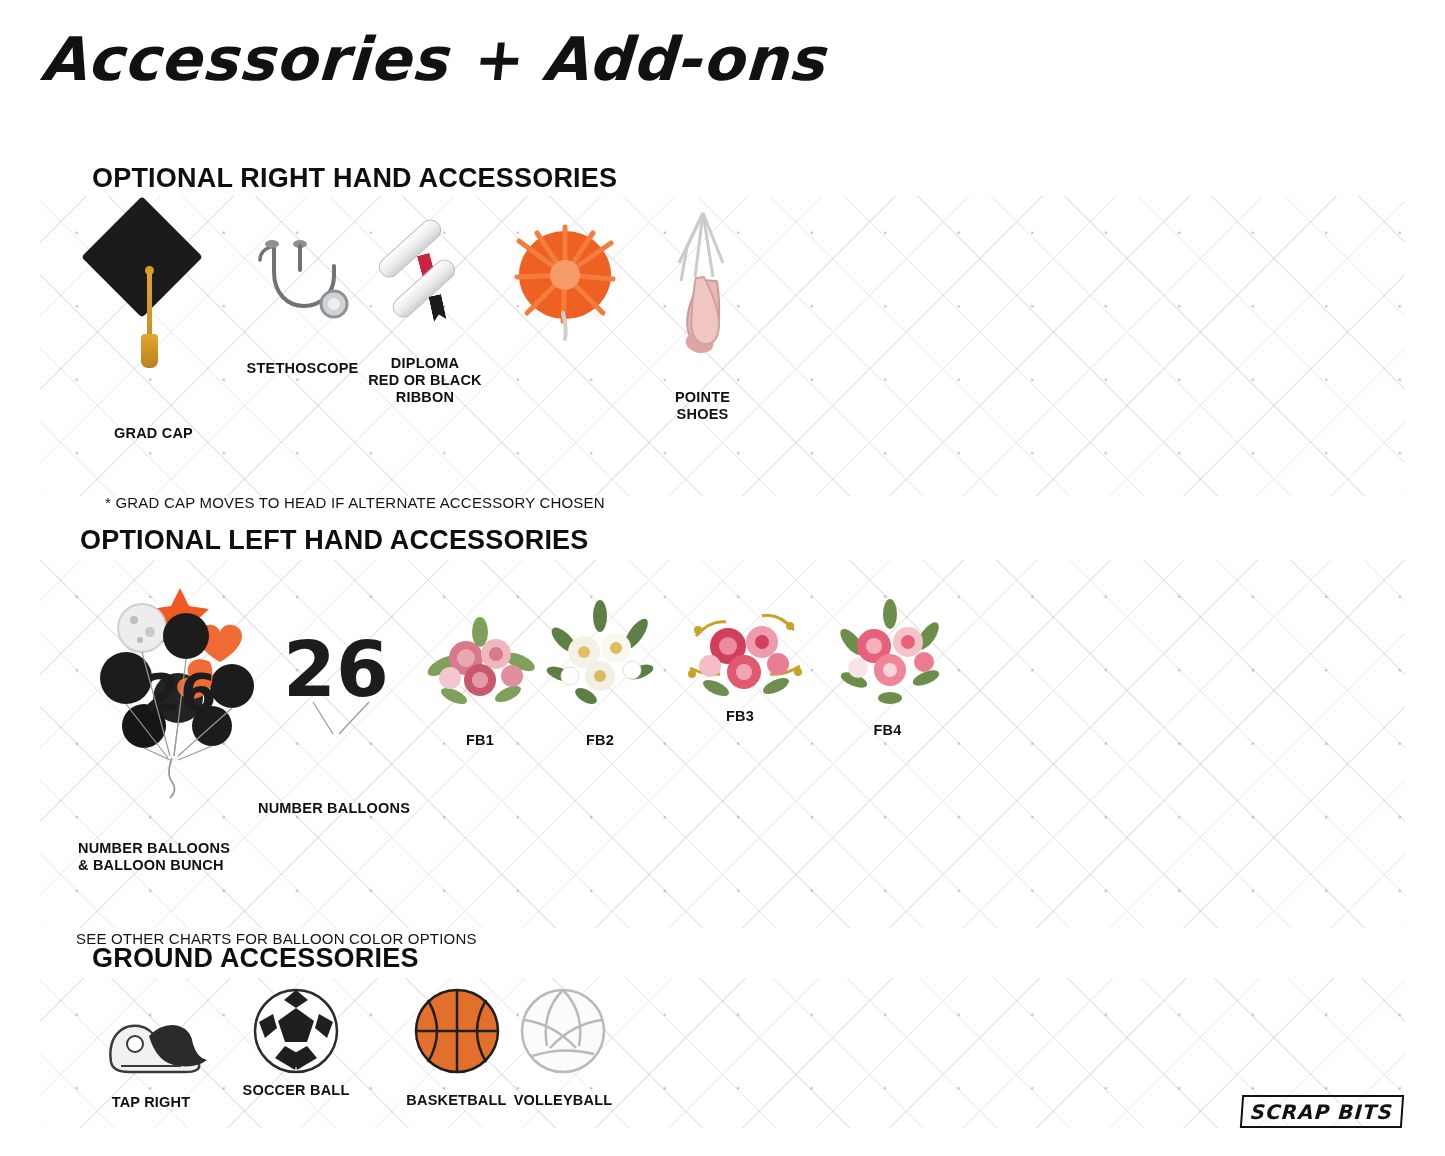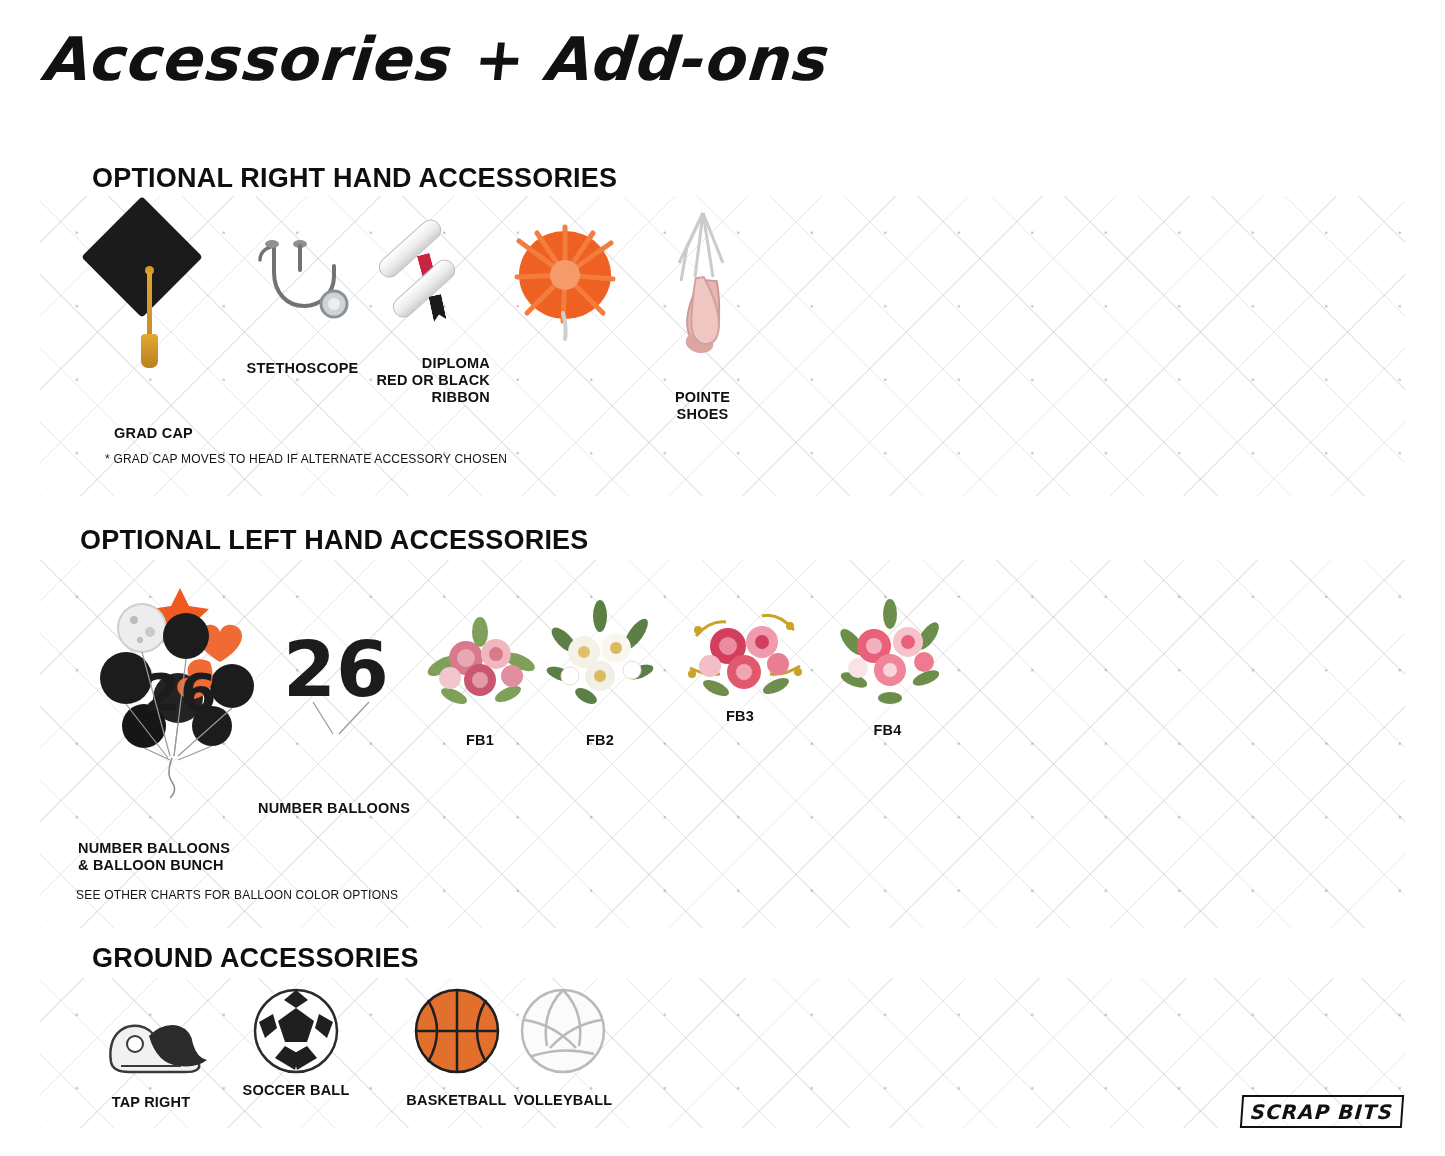--- a/index.html
+++ b/index.html
@@ -71,25 +71,26 @@
   .item .caption {
     font-size: 14.5px;
     font-weight: 700;
     color: #111111;
     line-height: 17px;
     letter-spacing: 0.2px;
     white-space: pre-line;
   }
   .note {
     position: absolute;
-    font-size: 12px;
+    font-size: 15px;
     font-weight: 400;
     color: #141414;
     letter-spacing: 0.2px;
     white-space: nowrap;
+    margin-top: 42px;
   }
   .art {
     position: relative;
     margin: 0 auto;
   }
 
   
   .gradcap { width: 130px; height: 175px; }
   .gc-board {
     position: absolute; left: 10px; top: 6px;
@@ -214,21 +215,21 @@
     <div class="caption" style="margin-top:18px;">STETHOSCOPE</div>
   </div>
 
   <div class="item" style="left:360px; top:216px; width:130px;">
     <div class="art diploma">
       <div class="scroll one"></div>
       <div class="ribbon-red"></div>
       <div class="scroll two"></div>
       <div class="ribbon-black"></div>
     </div>
-    <div class="caption" style="margin-top:14px;text-align:right;">DIPLOMA
+    <div class="caption" style="margin-top:14px;">DIPLOMA
 RED OR BLACK
 RIBBON</div>
   </div>
 
   <div class="item" style="left:497px; top:217px; width:135px;">
     <div class="art pom">
       <svg width="120" height="125" viewBox="0 0 120 125">
         <g fill="#ef6123">
           <ellipse cx="60" cy="58" rx="46" ry="44"></ellipse>
           <g stroke="#f47c3d" stroke-width="5" stroke-linecap="round">

